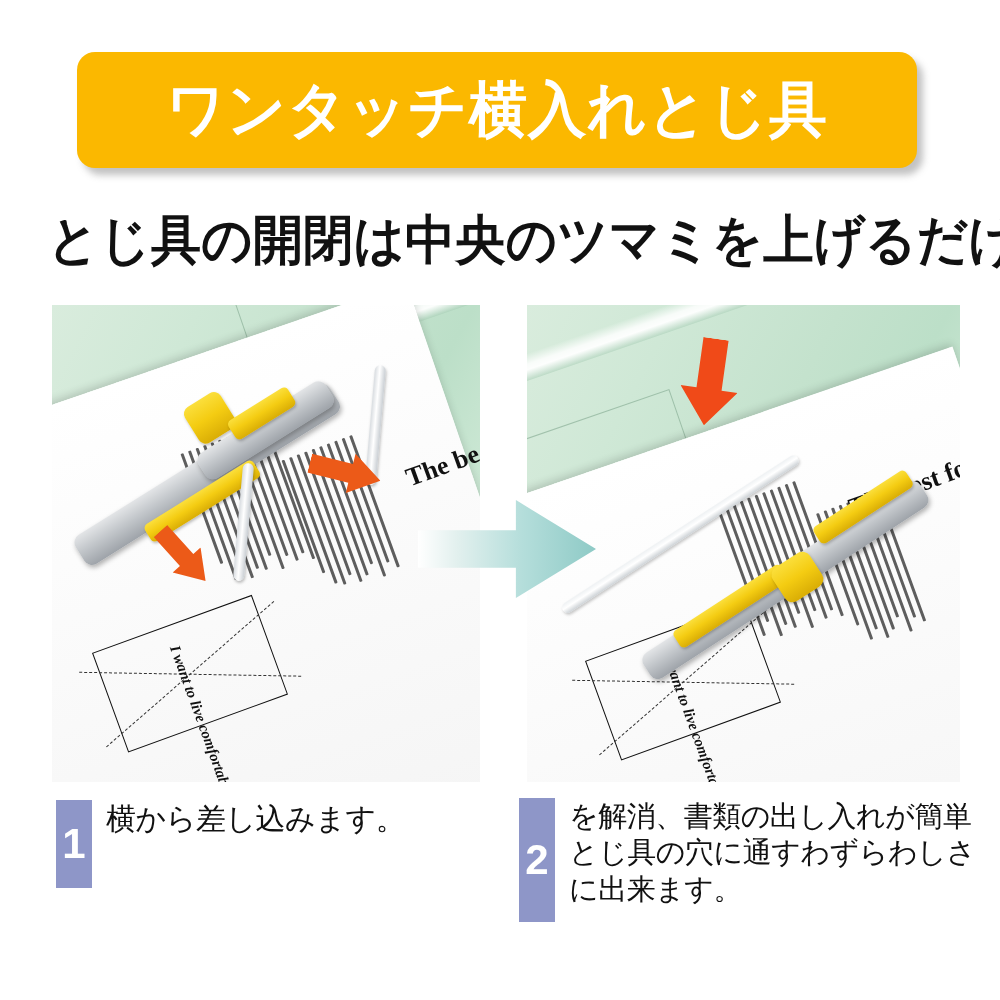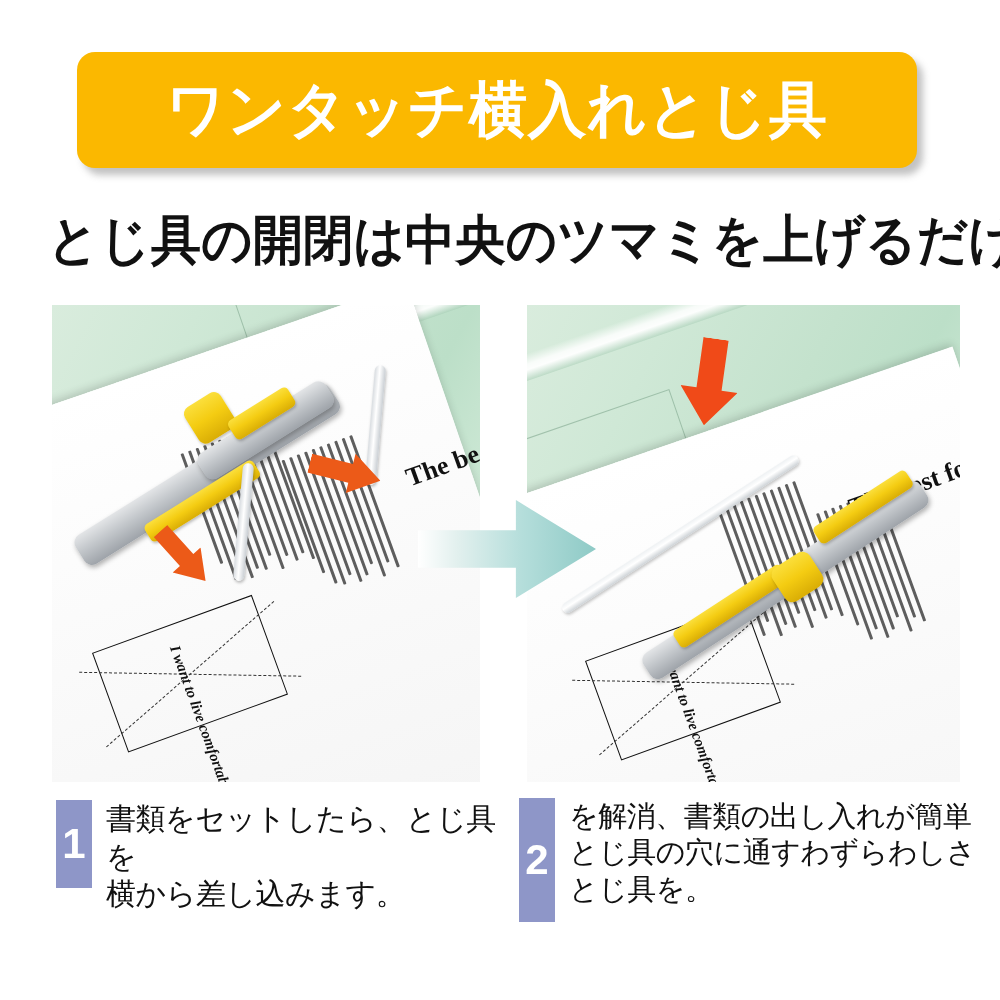--- a/index.html
+++ b/index.html
@@ -452,25 +452,24 @@
   <div id="m2-p1"></div>
 
   <div id="red-down"></div>
 </div>
 
 <div id="teal-arrow"></div>
 
 <div class="step" id="step-1">
   <div class="badge">1</div>
   <div class="steptext">
-    <div>書類をセットしたら、とじ具を</div>
     <div>横から差し込みます。</div>
   </div>
 </div>
 
 <div class="step" id="step-2">
   <div class="badge">2</div>
   <div class="steptext">
     <div>を解消、書類の出し入れが簡単</div>
     <div>とじ具の穴に通すわずらわしさ</div>
-    <div>とじ具を。</div>
+    <div>に出来ます。</div>
   </div>
 </div>
 
 </body></html>

